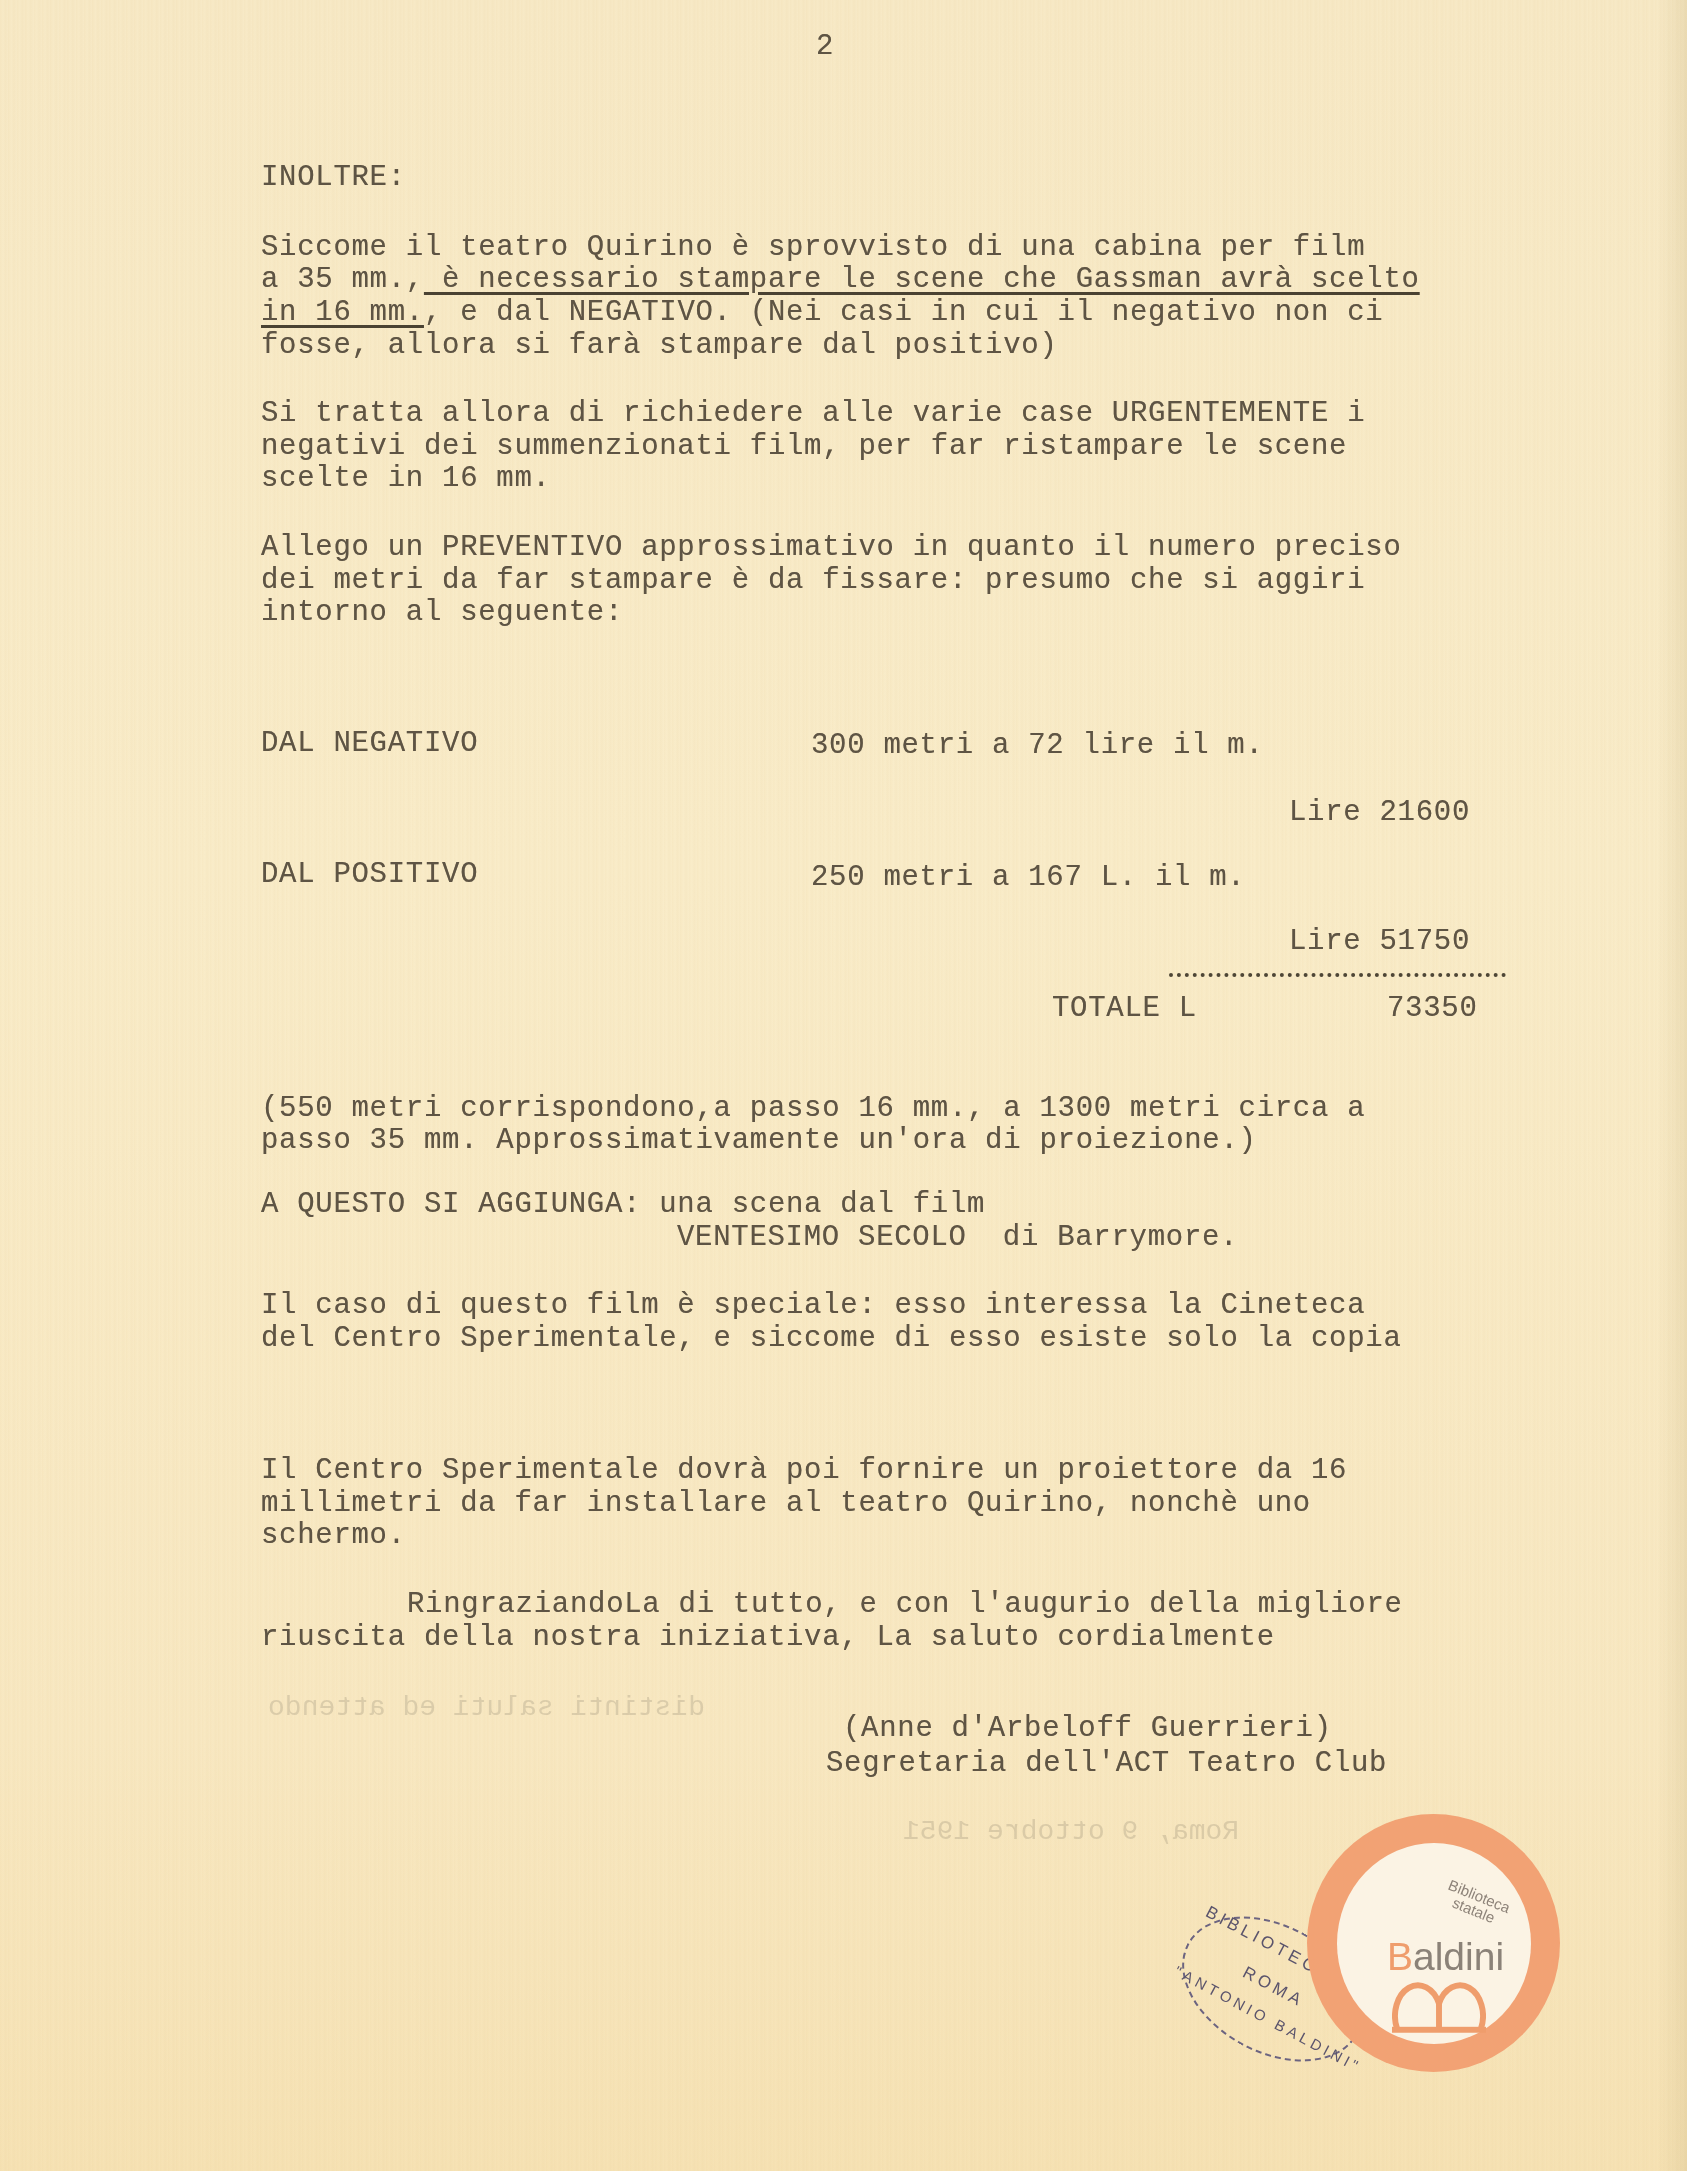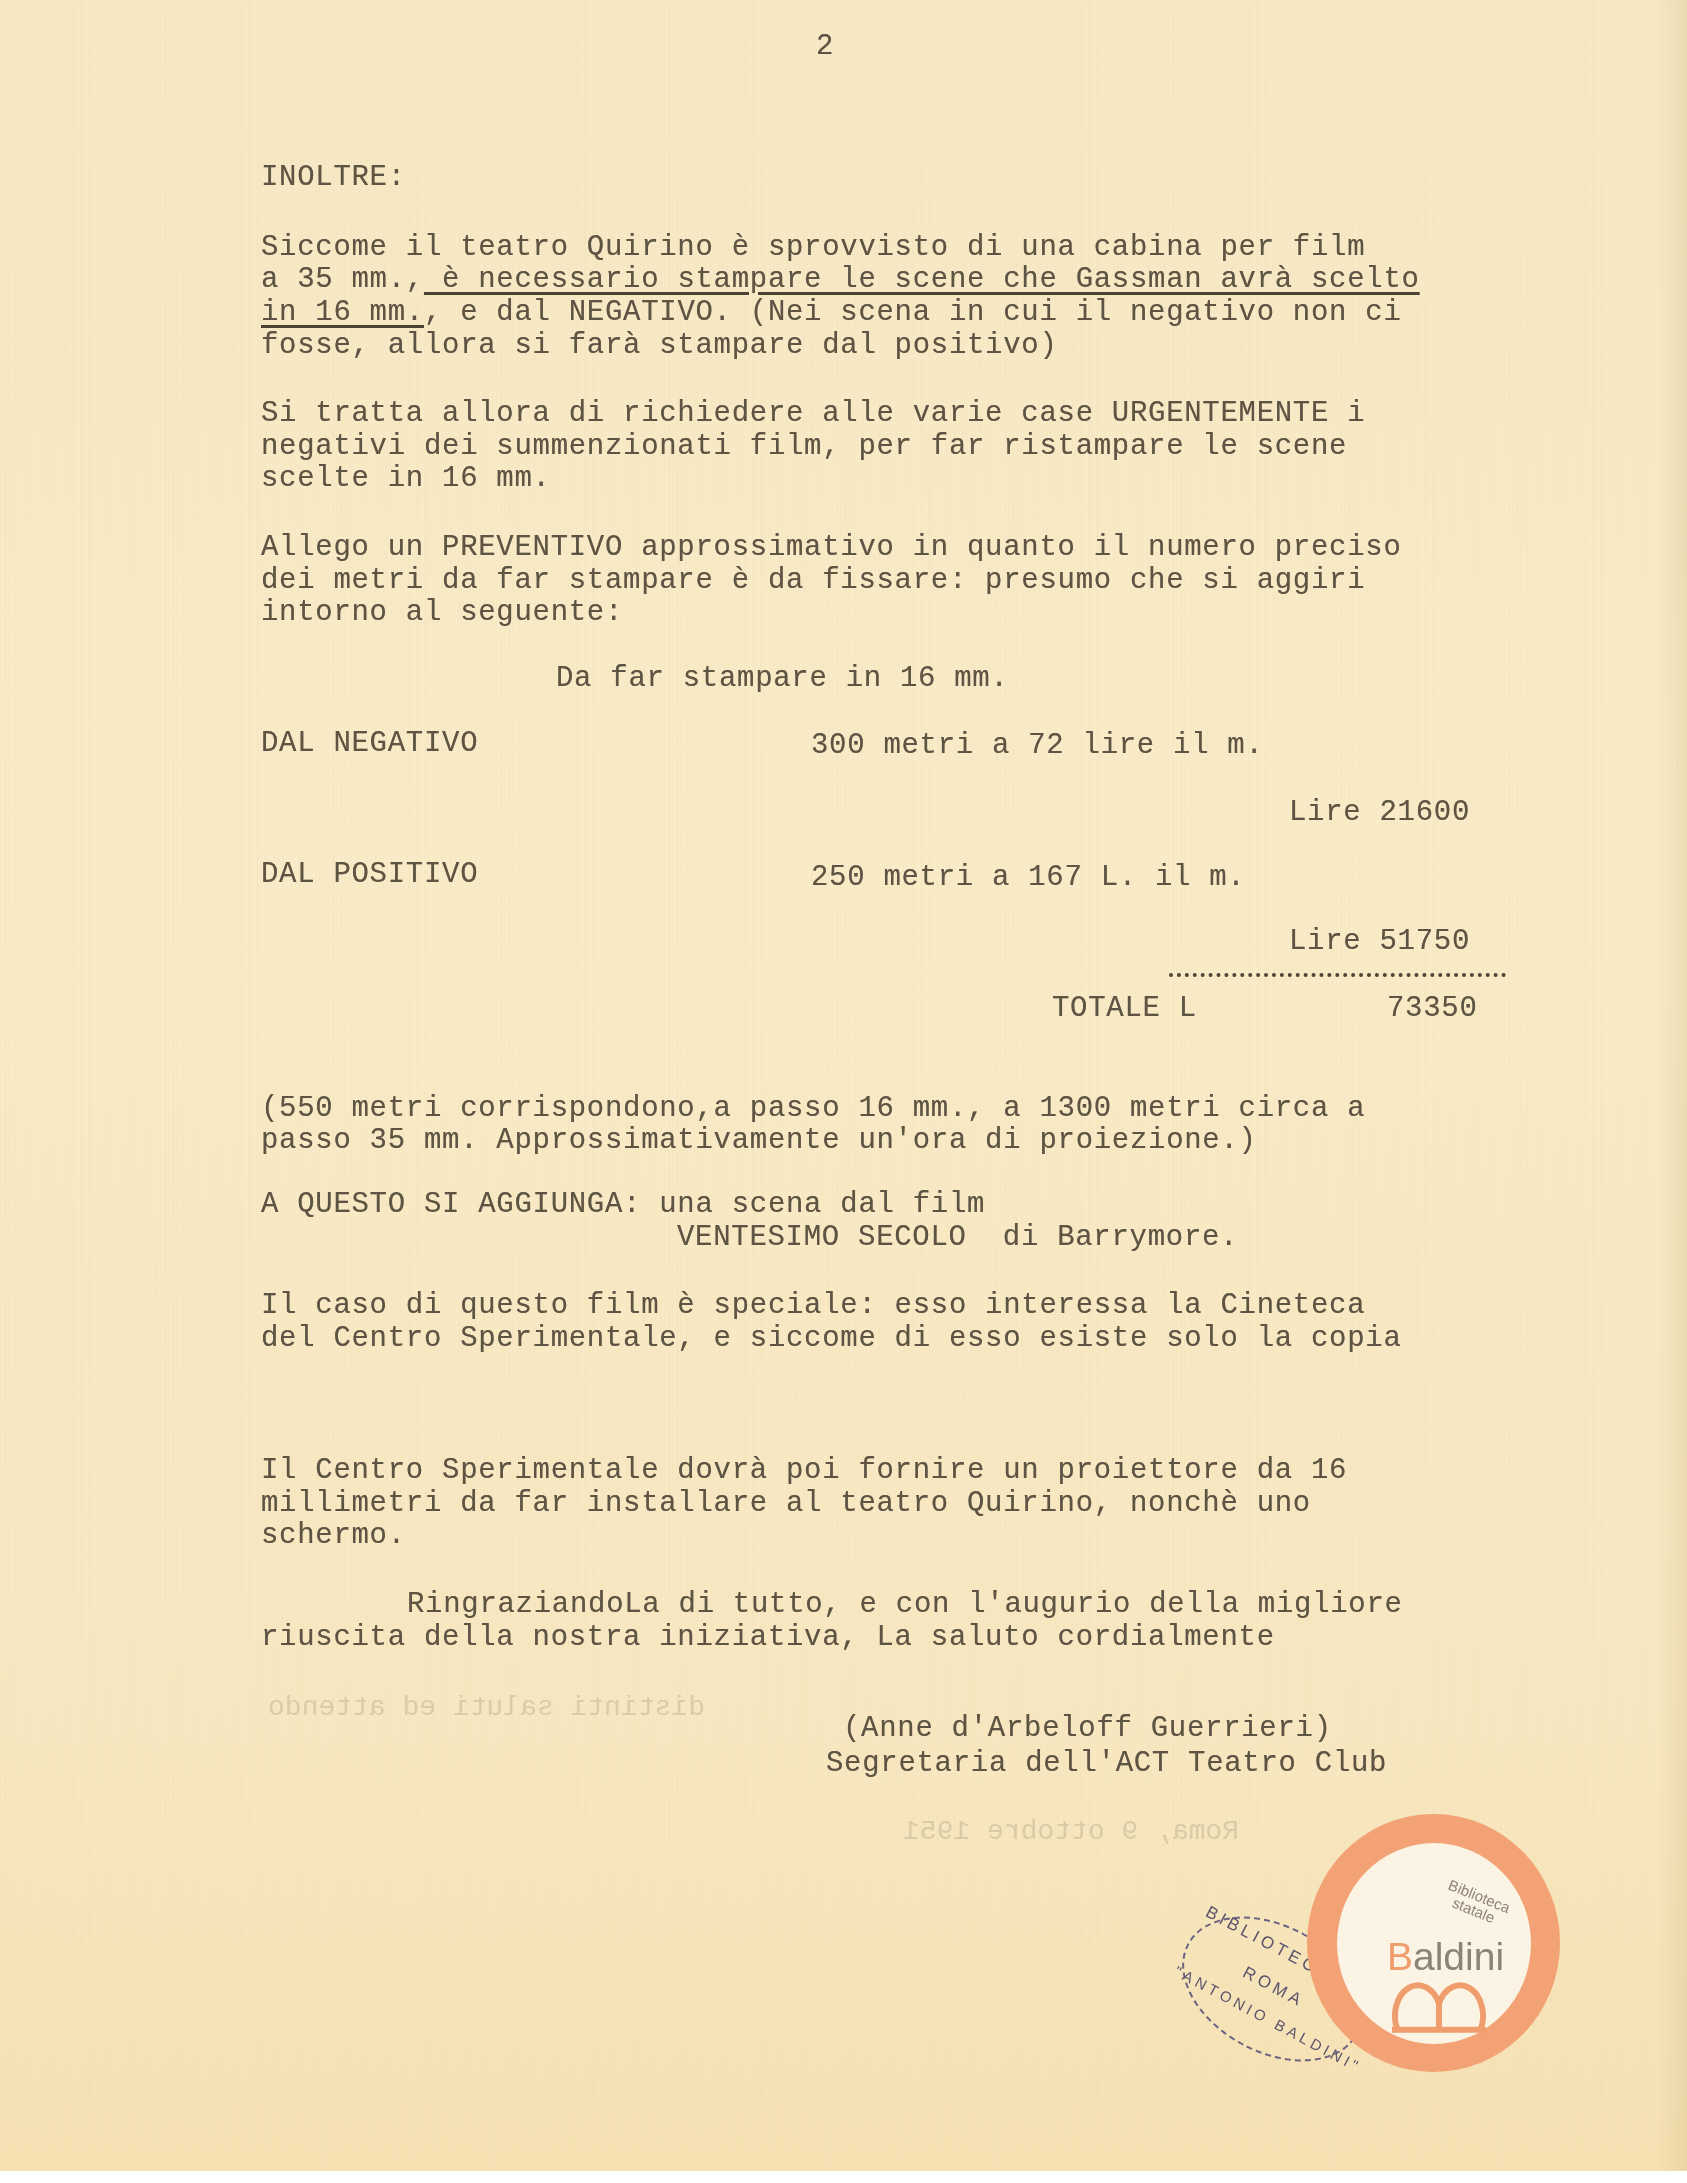--- a/index.html
+++ b/index.html
@@ -64,32 +64,31 @@
 <body>
 
 <div class="page">
 
   <div class="line page-number">2</div>
 
   <div class="line" style="left:261px;top:161px;">INOLTRE:</div>
 
   <div class="line" style="left:261px;top:231px;">Siccome il teatro Quirino è sprovvisto di una cabina per film</div>
   <div class="line" style="left:261px;top:263px;"><span>a 35 mm.,</span><span class="underline"> è necessario stampare le scene che Gassman avrà scelto</span></div>
-  <div class="line" style="left:261px;top:296px;"><span class="underline">in 16 mm.</span><span>, e dal NEGATIVO. (Nei scena in cui il negativo non ci</span></div>
+  <div class="line" style="left:261px;top:296px;"><span class="underline">in 16 mm.</span><span>, e dal NEGATIVO. (Nei casi in cui il negativo non ci</span></div>
   <div class="line" style="left:261px;top:329px;">fosse, allora si farà stampare dal positivo)</div>
 
   <div class="line" style="left:261px;top:397px;">Si tratta allora di richiedere alle varie case URGENTEMENTE i</div>
   <div class="line" style="left:261px;top:430px;">negativi dei summenzionati film, per far ristampare le scene</div>
   <div class="line" style="left:261px;top:462px;">scelte in 16 mm.</div>
 
   <div class="line" style="left:261px;top:531px;">Allego un PREVENTIVO approssimativo in quanto il numero preciso</div>
   <div class="line" style="left:261px;top:564px;">dei metri da far stampare è da fissare: presumo che si aggiri</div>
   <div class="line" style="left:261px;top:596px;">intorno al seguente:</div>
 
-  <div class="line" style="left:556px;top:662px;">Da far stampare in 16 mm.</div>
 
   <div class="line" style="left:261px;top:727px;">DAL NEGATIVO</div>
   <div class="line" style="left:811px;top:729px;">300 metri a 72 lire il m.</div>
   <div class="line" style="left:1289px;top:796px;">Lire 21600</div>
 
   <div class="line" style="left:261px;top:858px;">DAL POSITIVO</div>
   <div class="line" style="left:811px;top:861px;">250 metri a 167 L. il m.</div>
   <div class="line" style="left:1289px;top:925px;">Lire 51750</div>
 
   <div class="dashes"></div>

